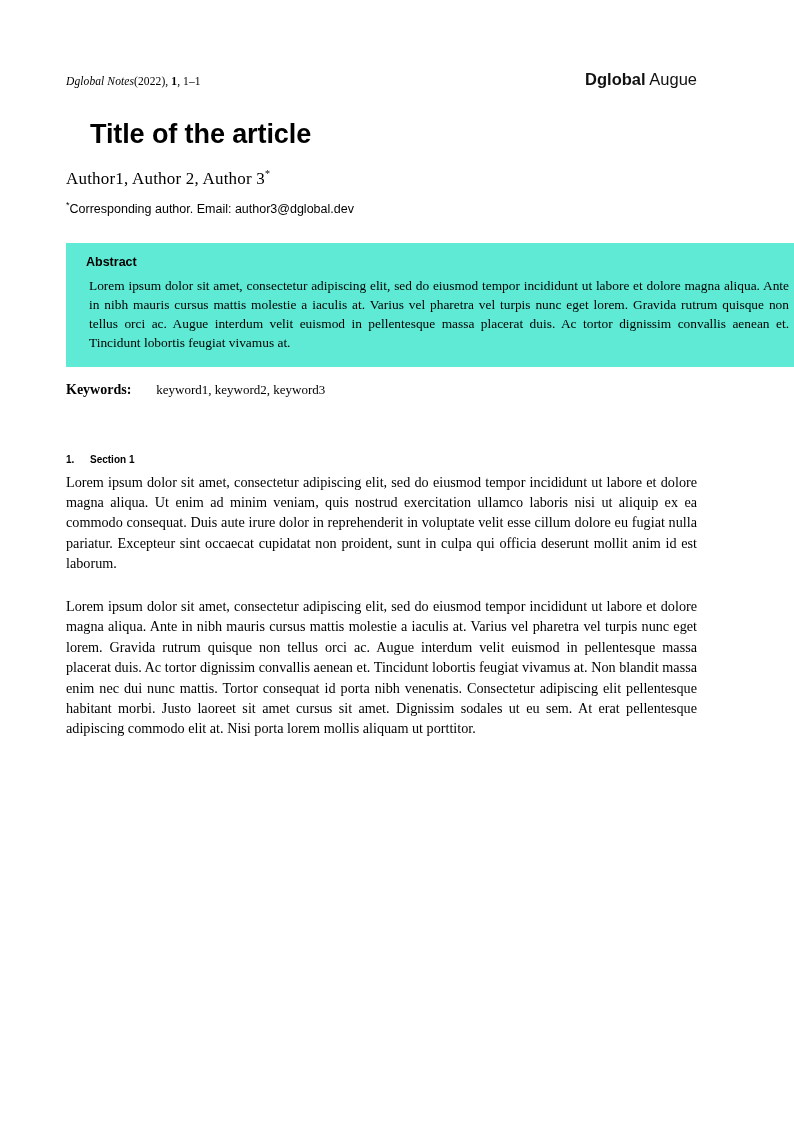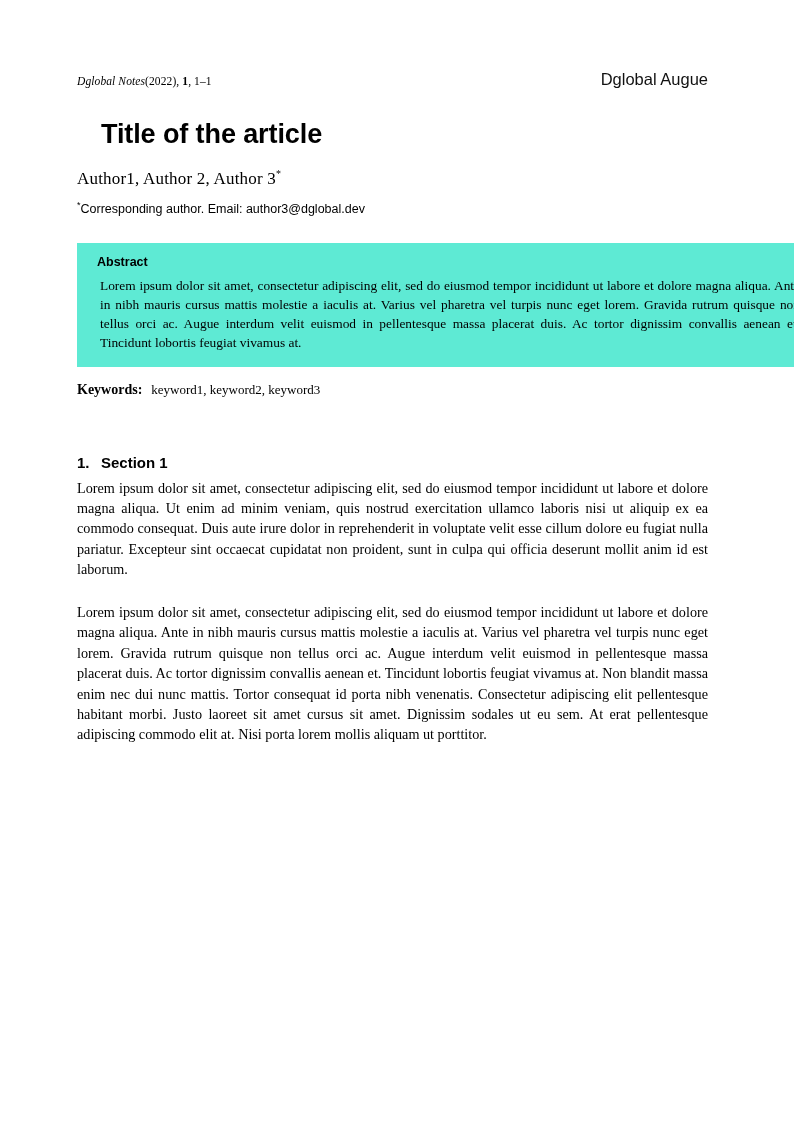--- a/index.html
+++ b/index.html
@@ -13,21 +13,21 @@
     height: 1127px;
     margin: 0 auto;
     background: #ffffff;
     box-sizing: border-box;
     overflow: hidden;
     font-family: "Liberation Serif", serif;
     color: #000000;
   }
   .content {
     position: absolute;
-    left: 77px;
+    left: 66px;
     top: 70px;
     width: 631px;
   }
 
   
   .runninghead {
     display: flex;
     align-items: baseline;
     justify-content: space-between;
     height: 22px;
@@ -43,21 +43,21 @@
   .runninghead-left .bold {
     font-weight: bold;
     font-style: normal;
   }
   .runninghead-right {
     font-family: "Liberation Sans", sans-serif;
     font-size: 16.5px;
     color: #111111;
   }
   .runninghead-right .brand {
-    font-weight: normal;
+    font-weight: bold;
   }
 
   
   .forreview {
     font-family: "Liberation Sans", sans-serif;
     font-weight: bold;
     font-size: 12.5px;
     letter-spacing: 0.2px;
     margin-top: 30px;
   }
@@ -117,31 +117,31 @@
   .keywords {
     margin-top: 15px;
     font-family: "Liberation Serif", serif;
     font-size: 13px;
   }
   .keywords .kw-label {
     font-weight: bold;
     font-size: 14px;
   }
   .keywords .kw-values {
-    margin-left: 9px;
+    margin-left: 25px;
   }
 
   
   .section {
     margin-top: 56px;
   }
   .section-heading {
     font-family: "Liberation Sans", sans-serif;
     font-weight: bold;
-    font-size: 15px;
+    font-size: 10px;
   }
   .section-heading .num {
     display: inline-block;
     min-width: 24px;
   }
   .subsection {
     margin-top: 22px;
   }
   .subsection-heading {
     font-family: "Liberation Sans", sans-serif;

